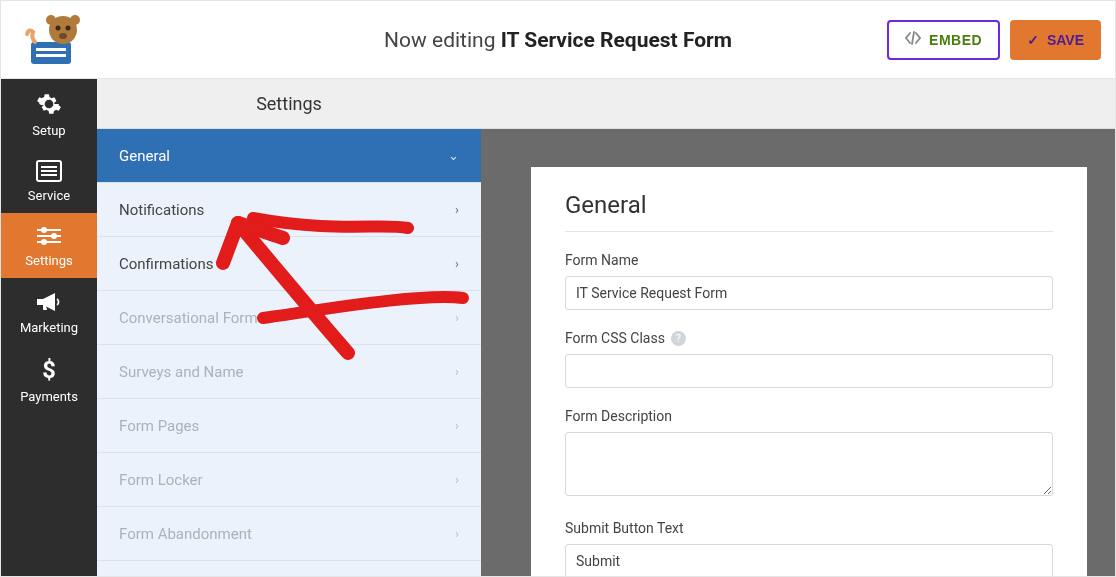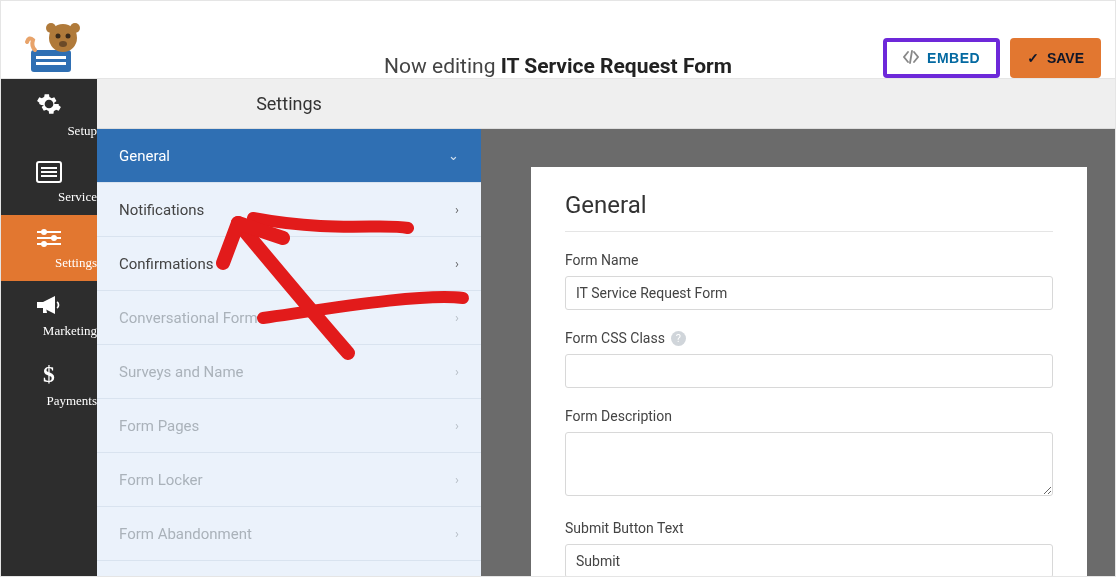--- a/index.html
+++ b/index.html
@@ -8,21 +8,21 @@
     background: #fff;
     width: 1116px;
     height: 577px;
     overflow: hidden;
     border: 1px solid #e5e5e5;
     position: relative;
   }
   .topbar {
     height: 78px;
     display: flex;
-    align-items: flex-end;
+    align-items: center;
     border-bottom: 1px solid #e5e5e5;
     padding: 0 14px 0 18px;
     position: relative;
   }
   .logo-wrap {
     width: 70px;
     height: 60px;
     display:flex;
     align-items:center;
     justify-content:center;
@@ -49,50 +49,49 @@
     font-size:14px;
     font-weight:600;
     display:inline-flex;
     align-items:center;
     gap:8px;
     cursor:pointer;
     border:1px solid transparent;
   }
   .btn-embed {
     background:#fff;
-    border:4px solid #6d28d9;
-    color:#0369a1;
+    border:2px solid #6d28d9;
+    color:#4d7c0f;
     letter-spacing:0.5px;
   }
   .btn-save {
     background:#e27730;
-    color:#0f172a;
+    color:#4c1d95;
   }
   .check-icon::before {
     content:"✓";
     font-weight:900;
   }
 
   .main {
     display:flex;
     height: calc(577px - 78px);
   }
   .sidebar {
     width: 96px;
     background:#2d2d2d;
     display:flex;
     flex-direction:column;
   }
   .side-item {
     color:#fff;
-    text-align:right;
+    text-align:center;
     padding:12px 0 10px;
     font-size:13px;
     cursor:pointer;
-    font-family:Liberation Serif, serif;
   }
   .side-item.active {
     background:#e27730;
   }
   .side-icon {
     display:block;
     margin: 0 auto 6px;
   }
 
   .settings-col {

